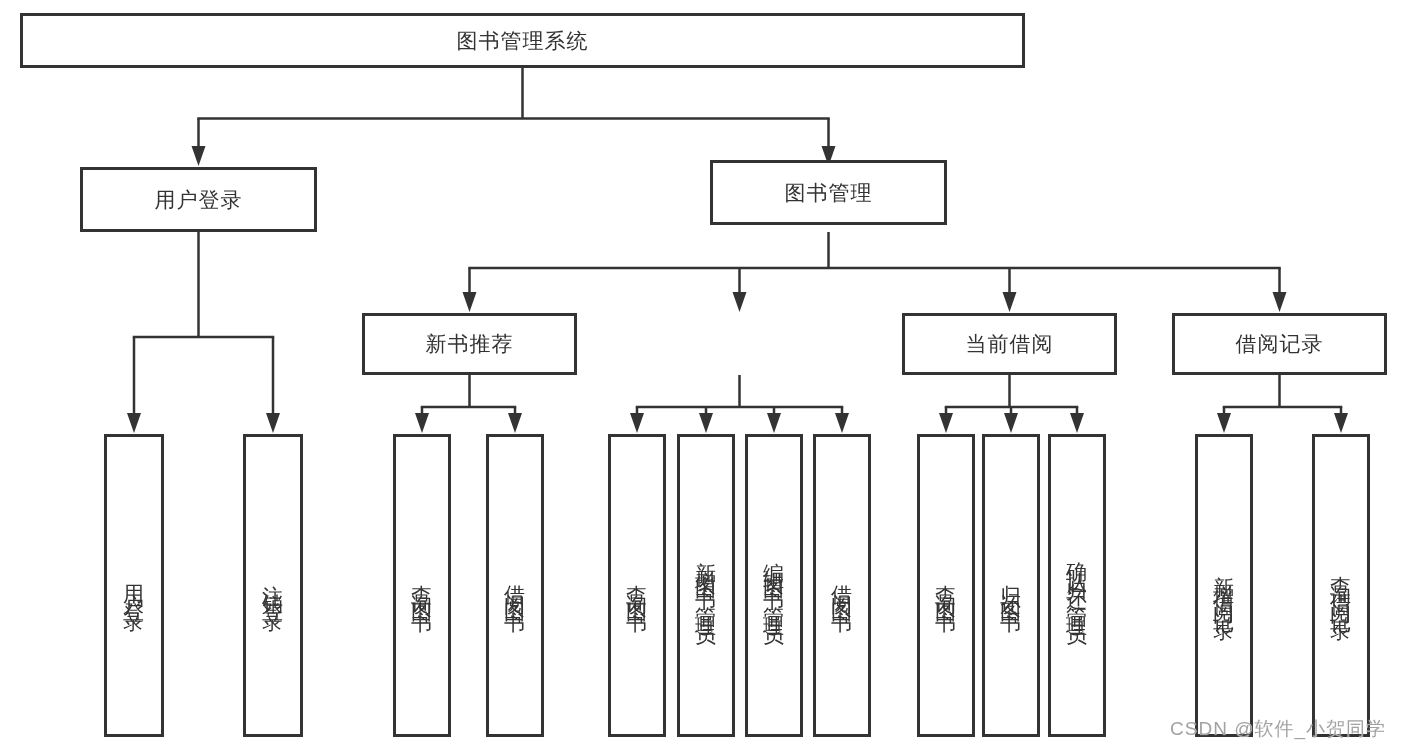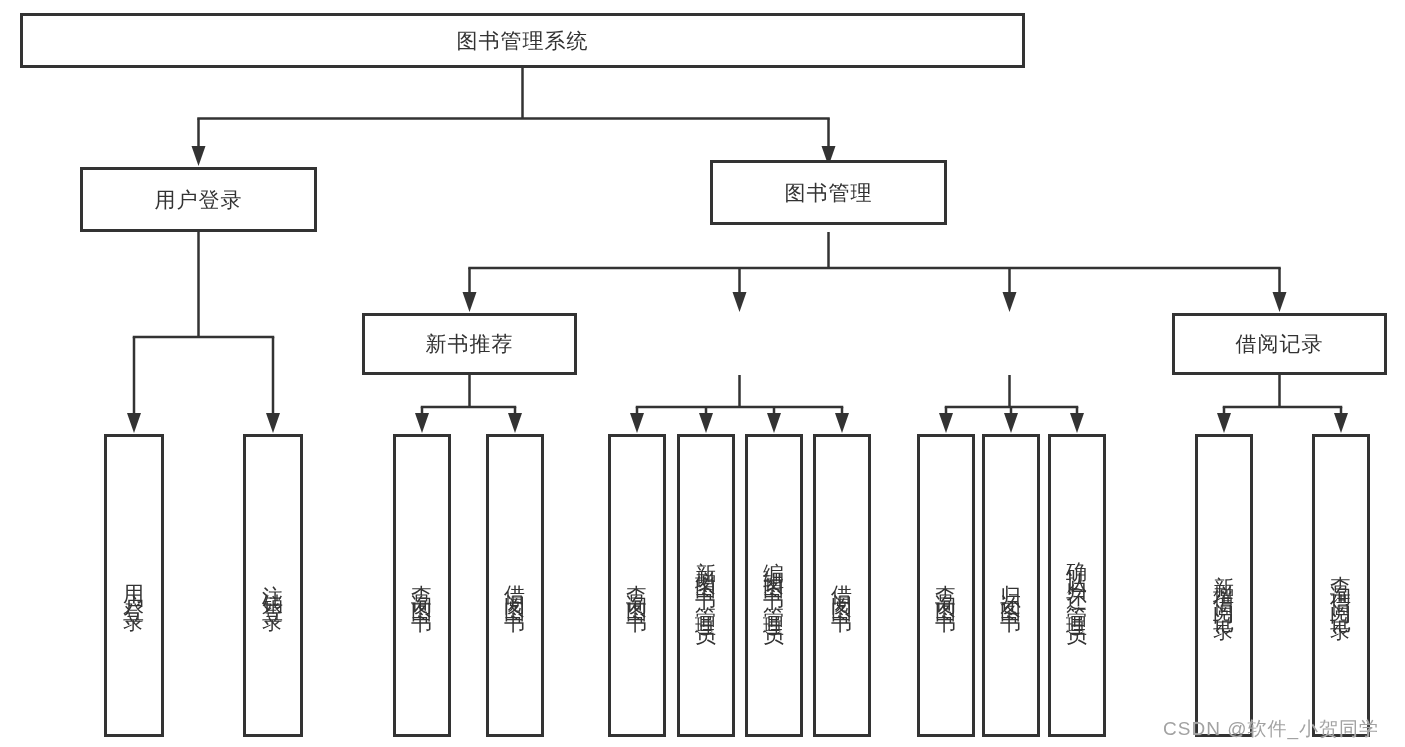--- a/index.html
+++ b/index.html
@@ -42,21 +42,21 @@
   }
   .v-node .vtext {
     writing-mode: vertical-rl;
     text-orientation: mixed;
     letter-spacing: 9px;
     line-height: 1;
     white-space: nowrap;
   }
   .watermark {
     position: absolute;
-    right: 21px;
+    right: 14px;
     bottom: 5px;
     font-size: 19px;
     color: #a2a2a2;
     letter-spacing: 1px;
     z-index: 2;
     text-shadow: 0 0 1px rgba(255,255,255,0.9);
   }
 </style>
 </head>
 <body>
@@ -151,20 +151,21 @@
       <path d="M1341 433 L1334 413 L1348 413 Z"></path>
     </g>
   </svg>
 
   <div class="node h-node" style="left:20px; top:13px; width:1005px; height:55px;">图书管理系统</div>
 
   <div class="node h-node" style="left:80px; top:167px; width:237px; height:65px;">用户登录</div>
   <div class="node h-node" style="left:710px; top:160px; width:237px; height:65px;">图书管理</div>
 
   <div class="node h-node" style="left:362px; top:313px; width:215px; height:62px;">新书推荐</div>
+  <div class="node h-node" style="left:902px; top:313px; width:215px; height:62px;">当前借阅</div>
   <div class="node h-node" style="left:1172px; top:313px; width:215px; height:62px;">借阅记录</div>
 
   <div class="node v-node" style="left:104px; top:434px; width:60px; height:303px;">
     <span class="vtext">用户登录</span>
   </div>
   <div class="node v-node" style="left:243px; top:434px; width:60px; height:303px;">
     <span class="vtext">注销登录</span>
   </div>
 
   <div class="node v-node" style="left:393px; top:434px; width:58px; height:303px;">

